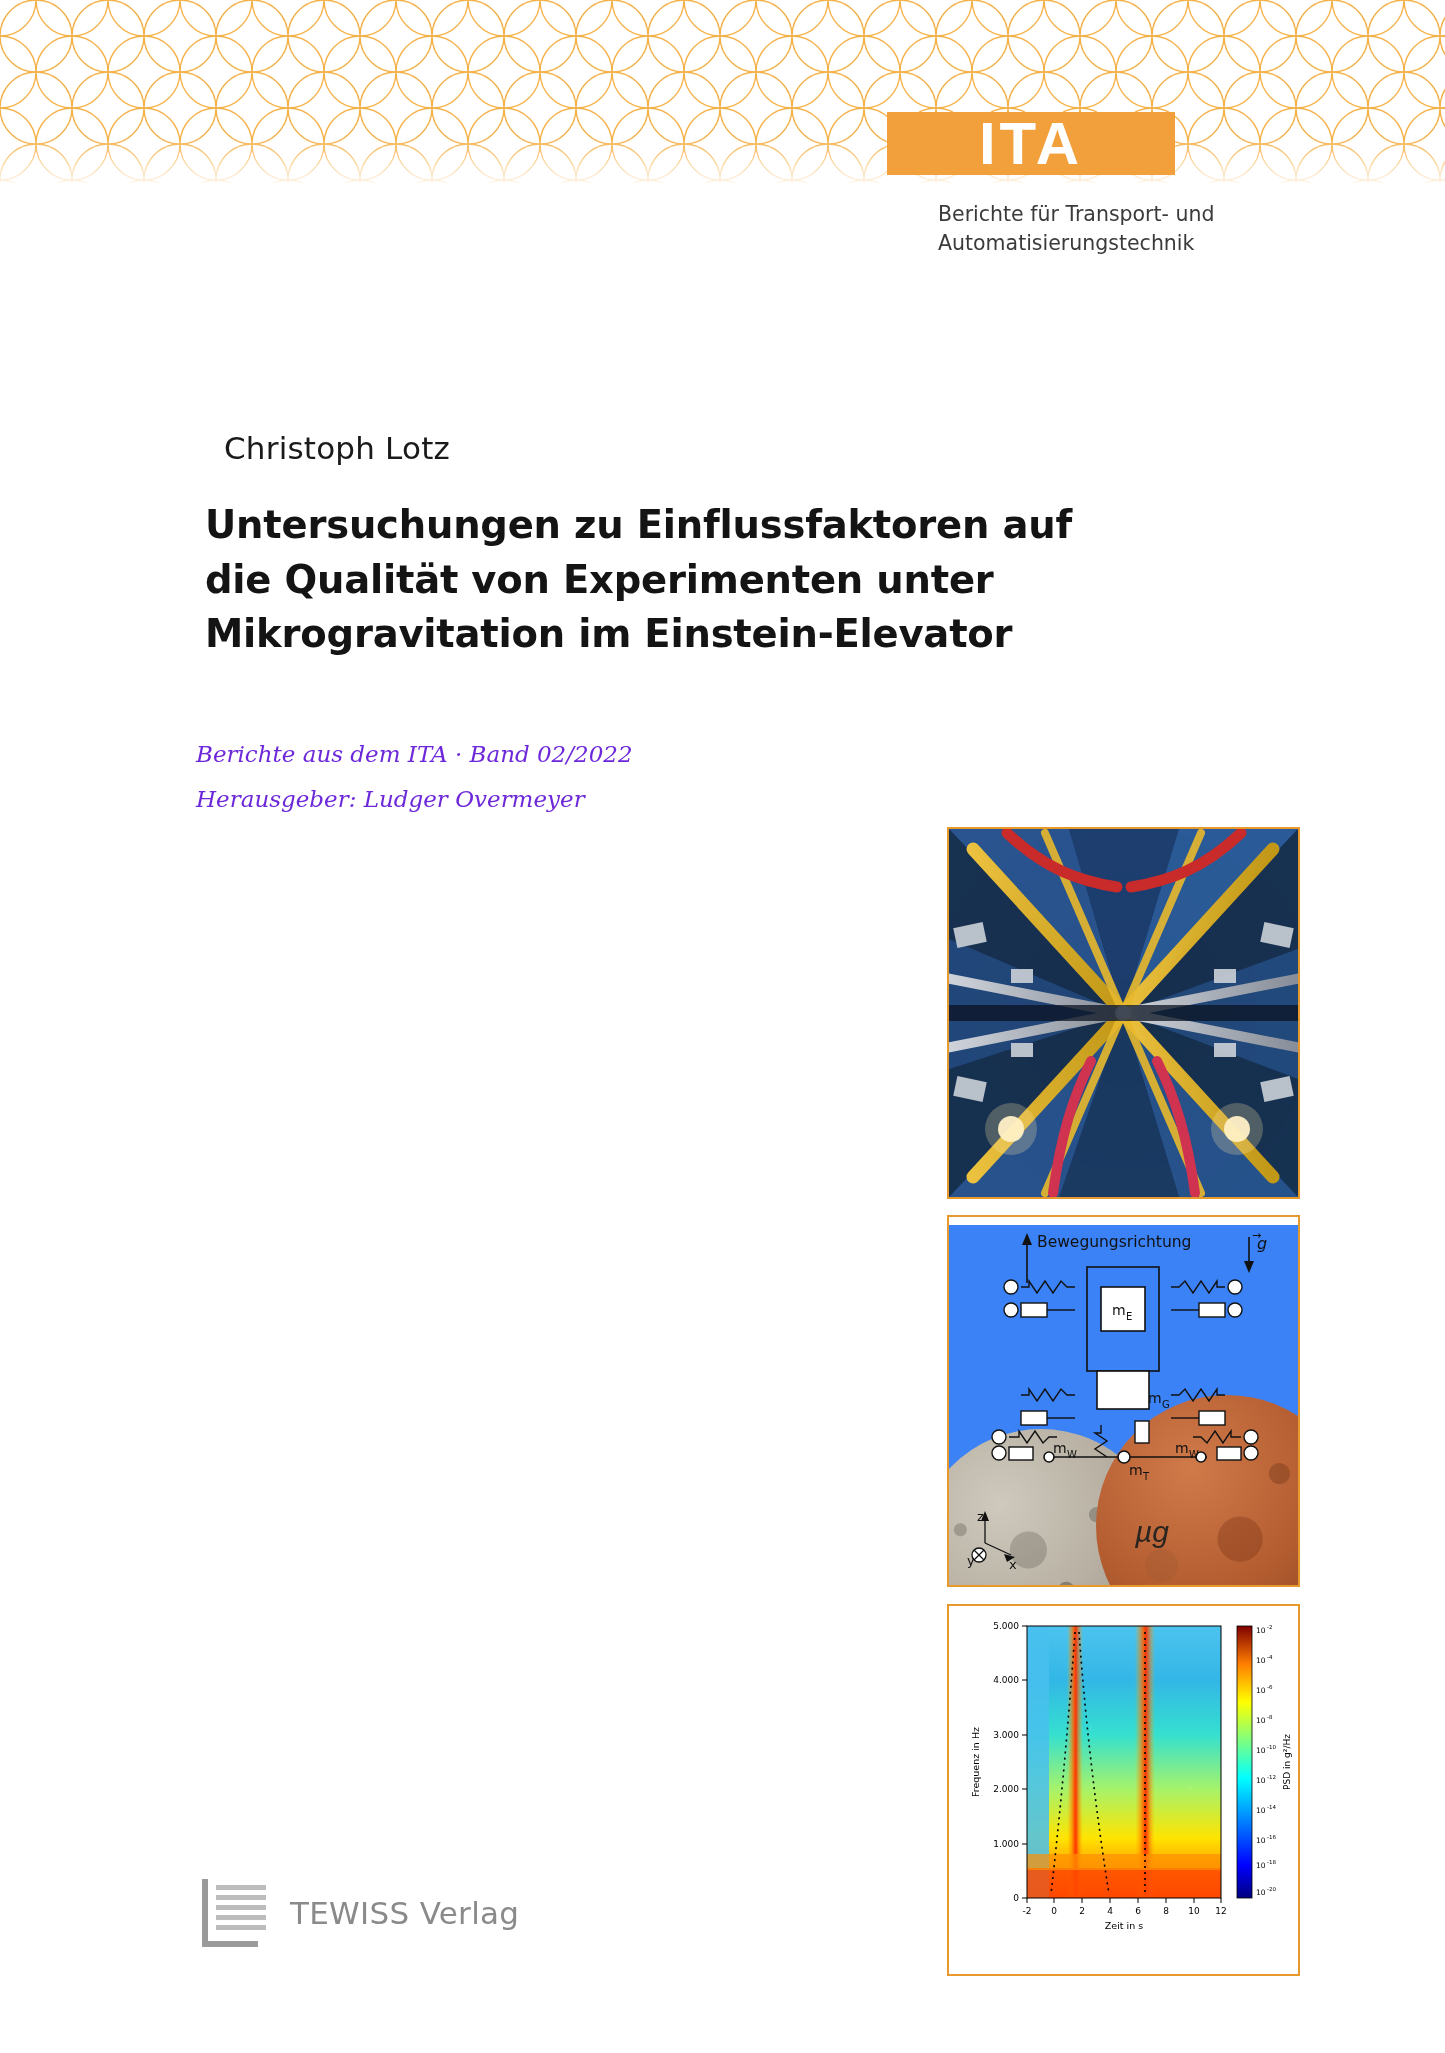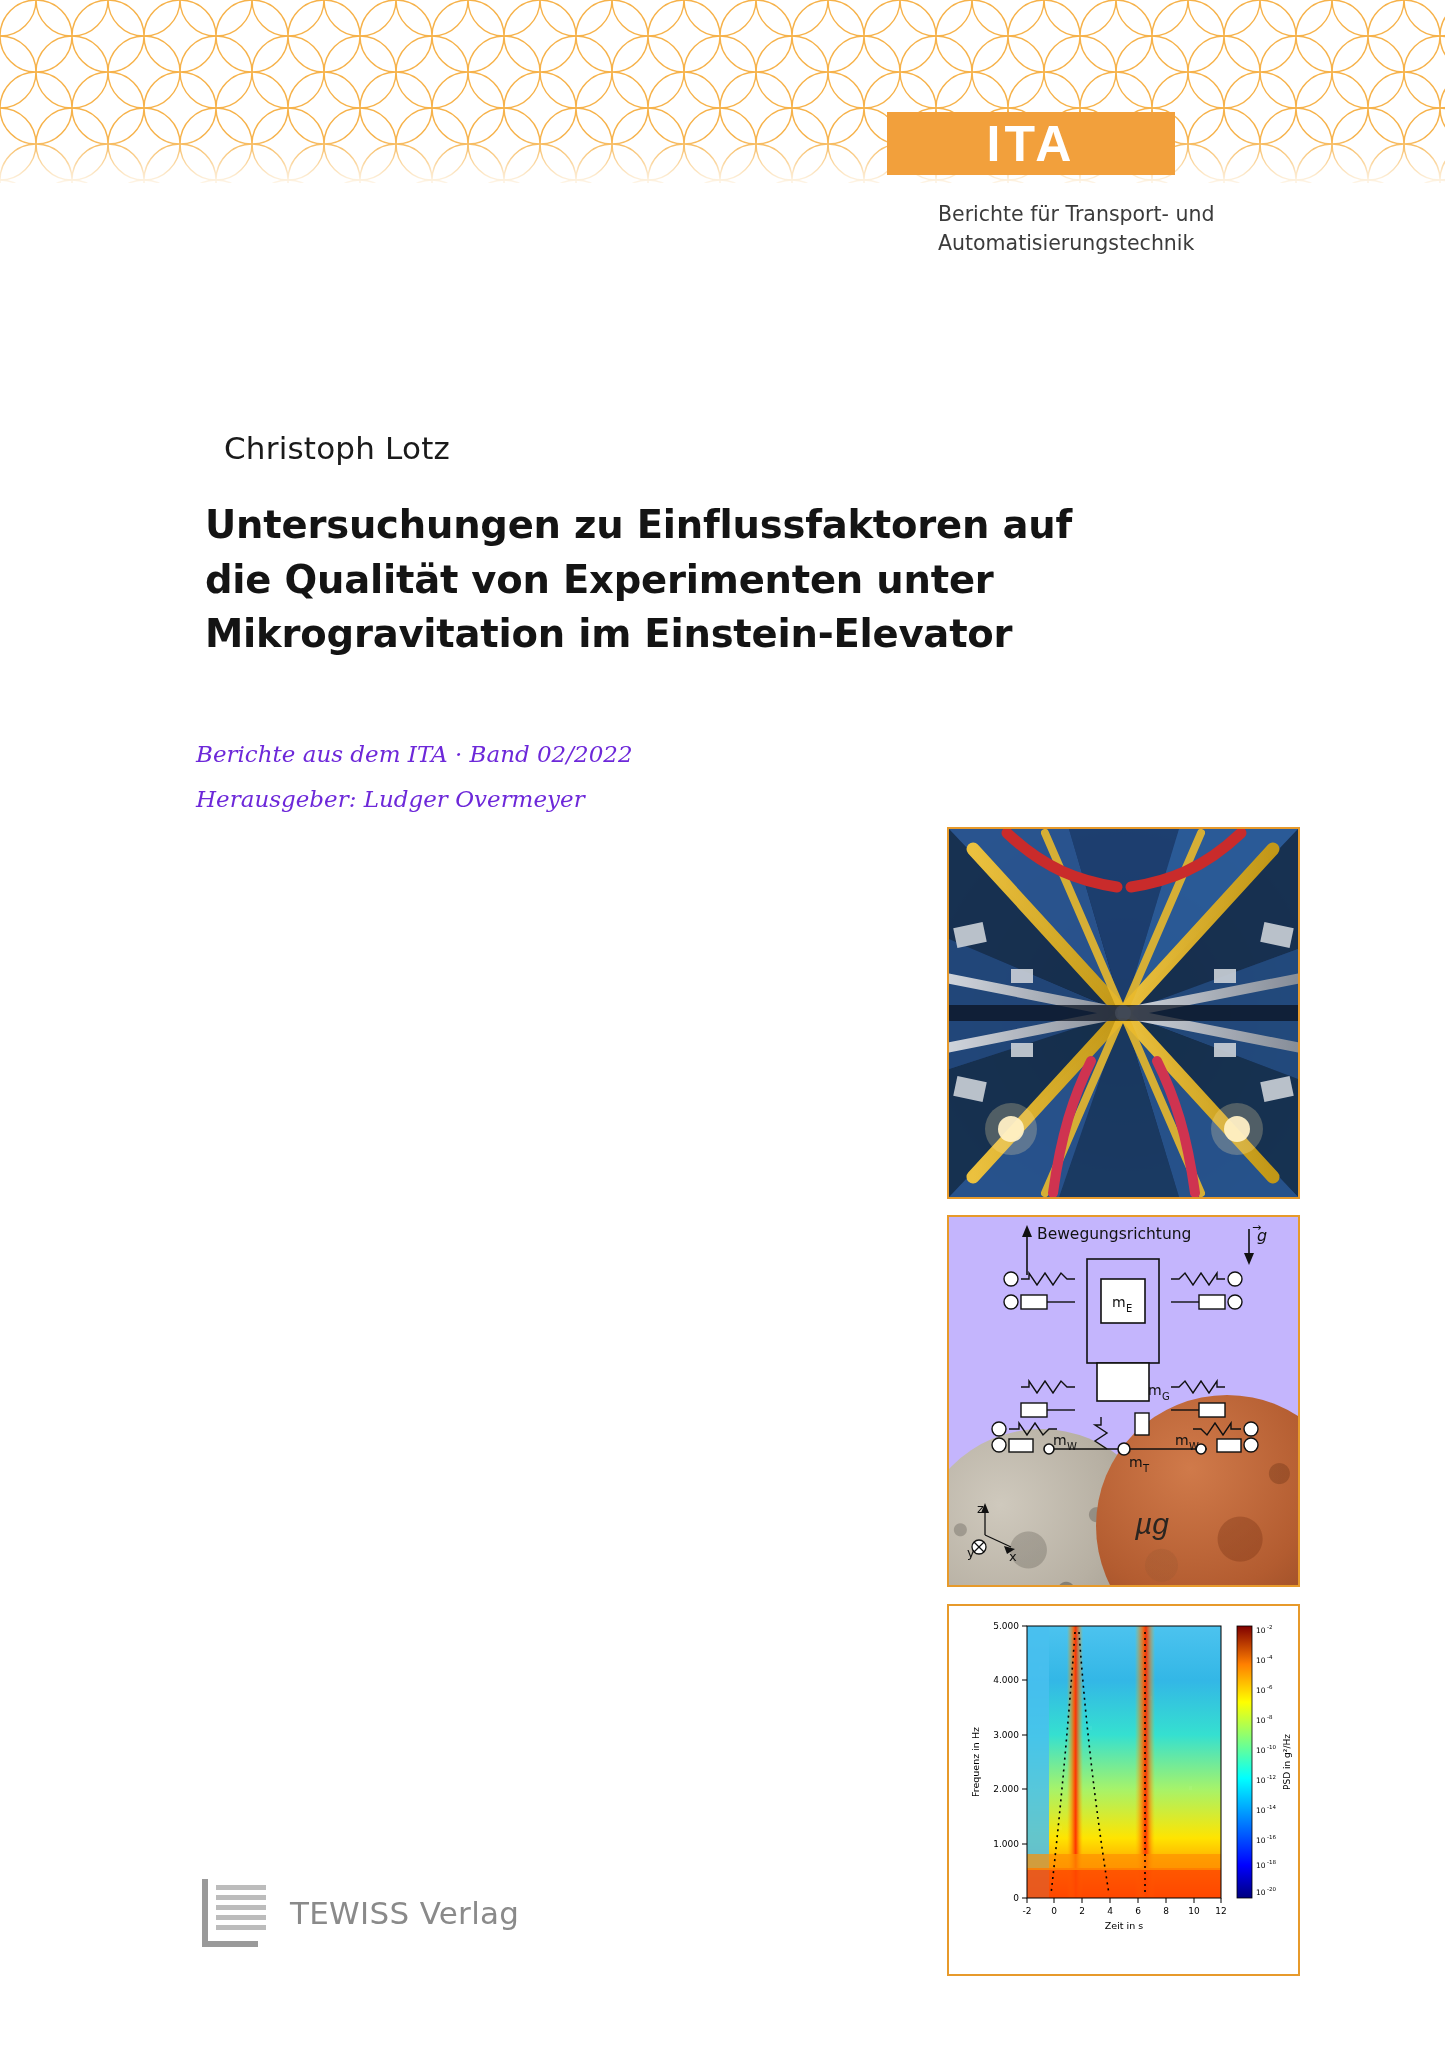--- a/index.html
+++ b/index.html
@@ -39,21 +39,21 @@
     top: 112px;
     width: 288px;
     height: 63px;
     background: #F2A03C;
     display: flex;
     align-items: center;
     justify-content: center;
   }
   .ita-logo-text {
     color: #ffffff;
-    font-size: 50px;
+    font-size: 60px;
     font-weight: bold;
     letter-spacing: 4px;
     font-family: "Liberation Sans", sans-serif;
     line-height: 1;
   }
   .ita-subtitle {
     position: absolute;
     left: 938px;
     top: 200px;
     width: 330px;
@@ -114,21 +114,21 @@
   
   .tube {
     position: absolute; inset: 0;
     background: #1b2a4a;
   }
   .tube .persp {
     position: absolute; inset: 0;
   }
 
   
-  .fig2-bg { position: absolute; inset: 0; background: #c4b5fd; }
+  .fig2-bg { position: absolute; inset: 0; background: #3b82f6; margin-top: 8px; }
   .moon {
     position: absolute;
     left: -34px; bottom: -96px;
     width: 252px; height: 252px;
     border-radius: 50%;
     background:
       radial-gradient(circle at 34% 30%, #cfc9bd 0%, #b7b0a3 45%, #8d877b 100%);
   }
   .moon::after {
     content: "";

